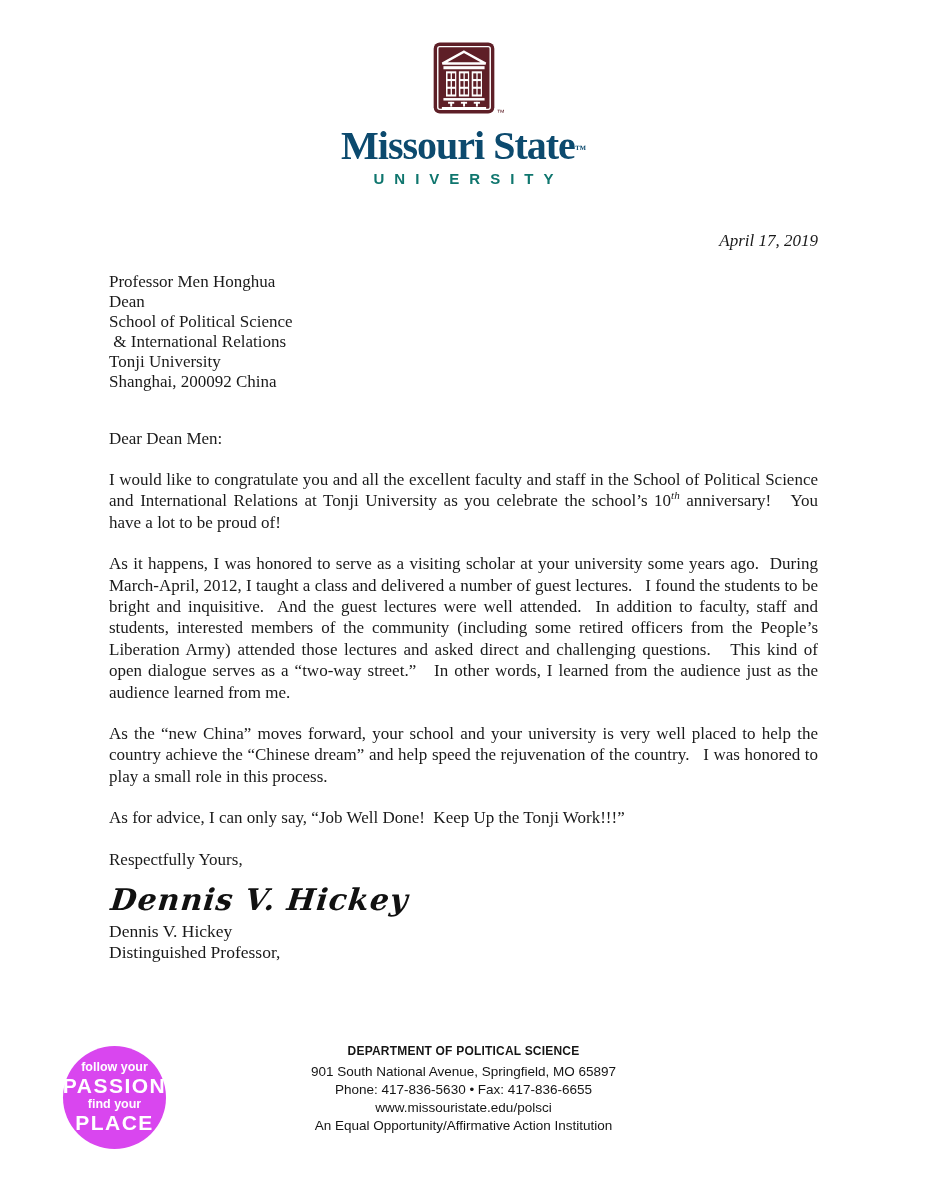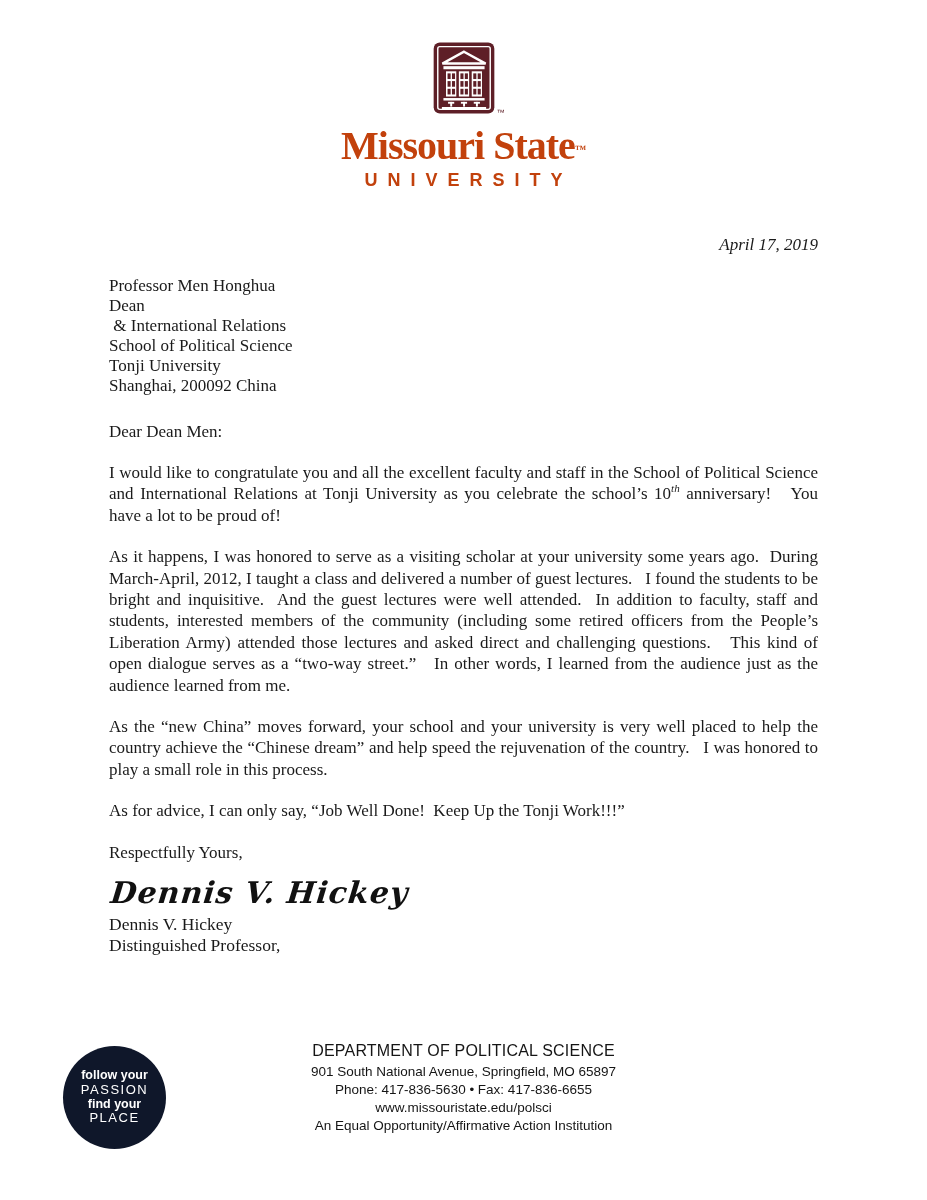--- a/index.html
+++ b/index.html
@@ -22,39 +22,39 @@
   .crest-tm {
     position: absolute; right: -10px; bottom: 2px;
     font-size: 8px; color: #5e1f27; font-family: "Liberation Sans", sans-serif;
   }
   .wordmark {
     margin-top: 6px;
     font-family: "Liberation Serif", serif;
     font-weight: bold;
     font-size: 40px;
     letter-spacing: -1px;
-    color: #c2410c;
+    color: #0c4a6e;
     line-height: 1.05;
   }
   .wordmark .tm { font-size: 11px; vertical-align: 6px; letter-spacing: 0; }
   .university-line {
     margin-top: 3px;
     font-family: "Liberation Sans", sans-serif;
     font-weight: bold;
-    font-size: 18px;
+    font-size: 15px;
     letter-spacing: 10px;
     text-indent: 10px;
-    color: #c2410c;
+    color: #0f766e;
   }
 
   
   .date-line { margin-top: 44px; text-align: right; white-space: pre-wrap; font-style: italic; }
   .recipient { margin-top: 21px; line-height: 20px; }
   .recipient div { white-space: pre-wrap; }
-  .salutation { margin-top: 26px; }
+  .salutation { margin-top: 37px; }
   .body-p {
     margin-top: 20px;
     line-height: 21.4px;
     text-align: justify;
     white-space: pre-wrap;
   }
   .body-p sup { font-size: 11px; line-height: 0; font-style: italic; }
   .closing { margin-top: 21px; }
   .signature-script {
     margin-top: 12px;
@@ -67,36 +67,36 @@
     transform-origin: left bottom;
     color: #111;
   }
   .sig-block { margin-top: 4px; line-height: 21px; font-size: 17.5px; }
 
   
   .footer { position: absolute; left: 0; top: 1042px; width: 927px; }
   .badge {
     position: absolute; left: 63px; top: 4px;
     width: 103px; height: 103px; border-radius: 50%;
-    background: #0f172a;
+    background: #d946ef;
     color: #ffffff;
     font-family: "Liberation Sans", sans-serif;
     display: flex; flex-direction: column; align-items: center; justify-content: center;
     line-height: 1.1;
   }
   .badge .small { font-size: 12.5px; font-weight: bold; }
-  .badge .big { font-size: 13px; font-weight: 400; letter-spacing: 1.5px; }
+  .badge .big { font-size: 21px; font-weight: 700; letter-spacing: 1.5px; }
   .footer-text {
     text-align: center;
     font-family: "Liberation Sans", sans-serif;
     font-size: 13.5px;
     line-height: 18px;
     color: #151515;
   }
-  .footer-text .dept { font-weight: normal; font-size: 16px; margin-bottom: 3px; letter-spacing: .2px; }
+  .footer-text .dept { font-weight: bold; font-size: 12px; margin-bottom: 3px; letter-spacing: .2px; }
 </style>
 </head>
 <body>
 
 <div class="page">
 
   <div class="letterhead">
     <div class="crest-wrap">
       <svg width="62" height="72" viewBox="0 0 60 70" aria-hidden="true">
         <rect x="0.5" y="0.5" width="59" height="69" rx="6" fill="#5e1f27"></rect>
@@ -146,22 +146,22 @@
     </div>
     <div class="wordmark"><span>Missouri State</span><span class="tm">™</span></div>
     <div class="university-line">UNIVERSITY</div>
   </div>
 
   <div class="date-line">April 17, 2019</div>
 
   <div class="recipient">
     <div>Professor Men Honghua</div>
     <div>Dean</div>
+    <div>School of Political Science</div>
     <div> &amp; International Relations</div>
-    <div>School of Political Science</div>
     <div>Tonji University</div>
     <div>Shanghai, 200092 China</div>
   </div>
 
   <div class="salutation">Dear Dean Men:</div>
 
   <p class="body-p"><span>I would like to congratulate you and all the excellent faculty and staff in the School of Political Science and International Relations at Tonji University as you celebrate the school’s 10</span><sup>th</sup><span> anniversary!   You have a lot to be proud of!</span></p>
   <p class="body-p">As it happens, I was honored to serve as a visiting scholar at your university some years ago.  During March-April, 2012, I taught a class and delivered a number of guest lectures.   I found the students to be bright and inquisitive.  And the guest lectures were well attended.  In addition to faculty, staff and students, interested members of the community (including some retired officers from the People’s Liberation Army) attended those lectures and asked direct and challenging questions.   This kind of open dialogue serves as a “two-way street.”   In other words, I learned from the audience just as the audience learned from me.</p>
   <p class="body-p">As the “new China” moves forward, your school and your university is very well placed to help the country achieve the “Chinese dream” and help speed the rejuvenation of the country.   I was honored to play a small role in this process.</p>
   <p class="body-p">As for advice, I can only say, “Job Well Done!  Keep Up the Tonji Work!!!”</p>

